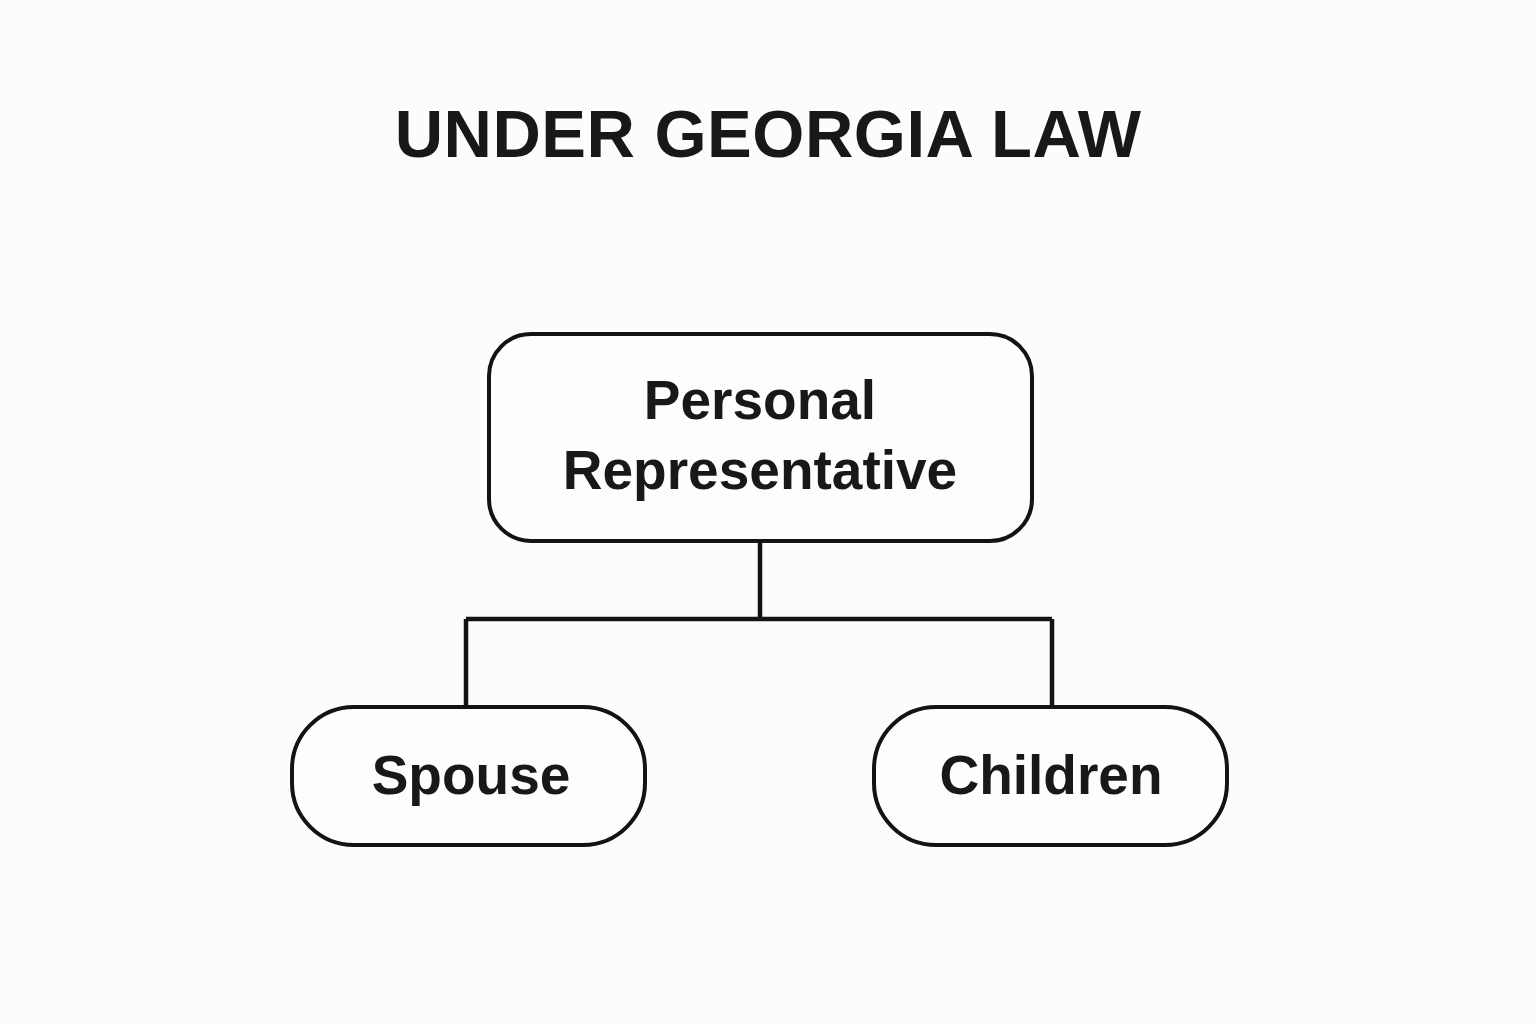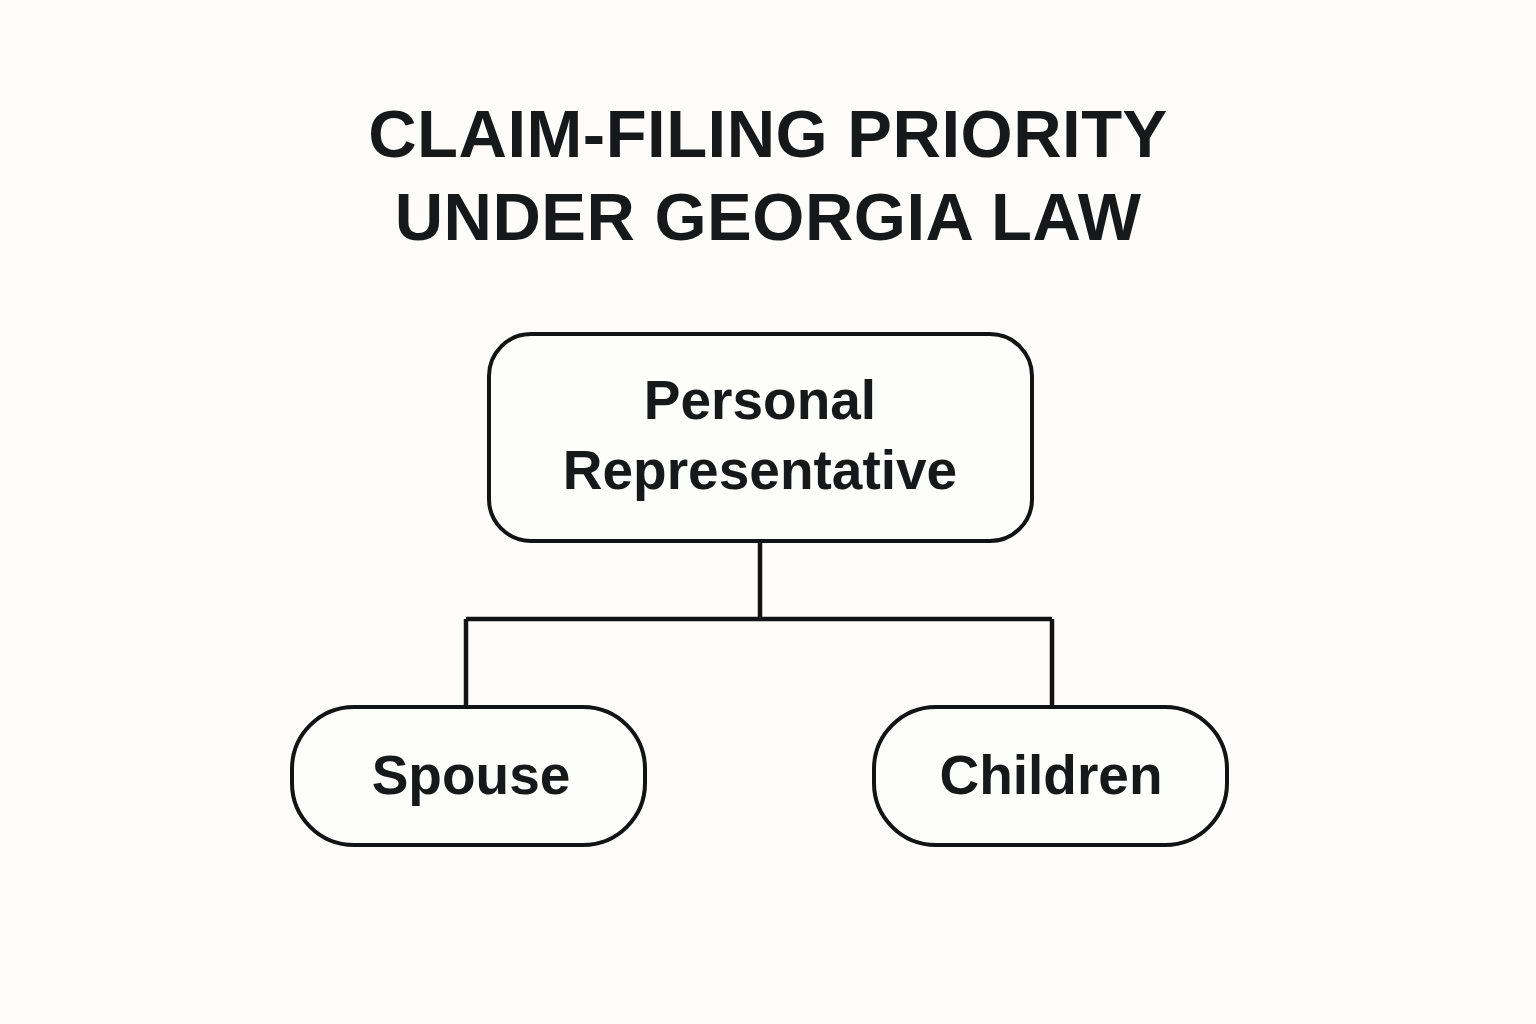--- a/index.html
+++ b/index.html
@@ -64,21 +64,20 @@
     text-anchor: middle;
     dominant-baseline: middle;
   }
 </style>
 </head>
 <body>
 
 <div id="canvas">
 
   <div class="title-block">
-    <span class="title-line">CLAIM-FILING PRIORITY</span>
     <span class="title-line">UNDER GEORGIA LAW</span>
   </div>
 
   <svg class="diagram" viewBox="0 0 1536 1024">
 
     <g>
       <path class="connector" d="M 760 540 L 760 619"></path>
       <path class="connector" d="M 466 619 L 1052 619"></path>
       <path class="connector" d="M 466 619 L 466 707"></path>
       <path class="connector" d="M 1052 619 L 1052 707"></path>

